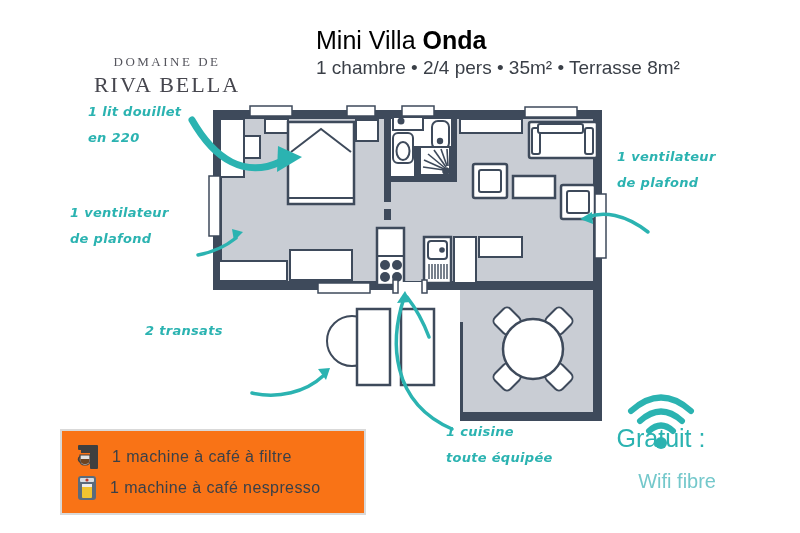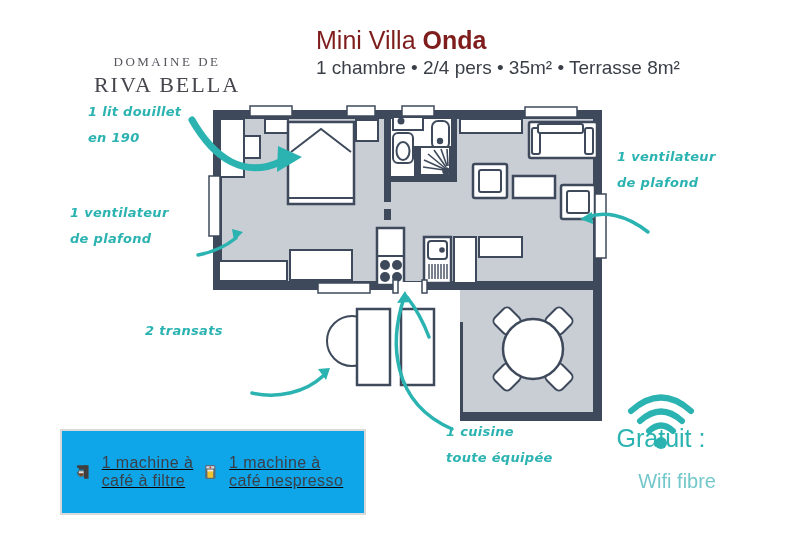--- a/index.html
+++ b/index.html
@@ -15,21 +15,21 @@
   body{
     width:800px;height:533px;background:#ffffff;position:relative;overflow:hidden;
     font-family:"Liberation Sans","DejaVu Sans",sans-serif;
   }
   .abs{position:absolute;}
   
   .logo{left:82px;top:30px;width:170px;text-align:center;color:var(--logo-gray);
         font-family:"Liberation Serif","DejaVu Serif",serif;}
   .logo-top{font-size:13px;letter-spacing:2.5px;color:#55555d;margin-top:24px;}
   .logo-main{font-size:22px;letter-spacing:2px;margin-top:2px;color:#46464e;}
-  .title{left:316px;top:26px;font-size:25px;color:#7f1d1d;font-weight:400;}
+  .title{left:316px;top:26px;font-size:25px;color:#000000;font-weight:400;}
   .title b{font-weight:700;}
   .subtitle{left:316px;top:57px;font-size:19px;color:#3a3f47;}
   
   svg.plan{left:0;top:0;}
   .wall{fill:var(--wall);}
   .wallstroke{fill:none;stroke:var(--wall);stroke-width:9;}
   .furn{fill:#ffffff;stroke:var(--wall);stroke-width:2.5;}
   .furn2{fill:#ffffff;stroke:var(--wall);stroke-width:2;}
   .win{fill:#ffffff;stroke:var(--wall);stroke-width:1.5;}
   .dline{stroke:var(--wall);stroke-width:2;fill:none;}
@@ -38,23 +38,23 @@
   .ahead{fill:var(--teal);}
   
   .note{font-family:"DejaVu Sans","Liberation Sans",sans-serif;font-style:italic;
         font-weight:600;color:var(--teal);font-size:13px;line-height:26px;
         letter-spacing:0.3px;}
   .wifi-bold{left:611px;top:424px;width:100px;text-align:center;font-weight:400;
              font-size:25px;color:var(--teal);}
   .wifi-light{left:606px;top:470px;width:110px;text-align:right;font-weight:400;
               font-size:20px;color:var(--teal-light);}
   
-  .amenity-box{left:60px;top:429px;width:306px;height:86px;background:#0ea5e9;
+  .amenity-box{left:60px;top:429px;width:306px;height:86px;background:#f97316;
                border:2px solid var(--box-border);padding:10px 14px;
-               display:flex;flex-direction:row;justify-content:space-around;text-decoration:underline;}
+               display:flex;flex-direction:column;justify-content:space-around;}
   .amenity-row{display:flex;align-items:center;gap:12px;}
   .amenity-label{font-size:16px;color:#3b4048;letter-spacing:0.4px;font-weight:500;}
 </style>
 </head>
 <body>
 
 <div class="abs logo">
   <div class="logo-top">DOMAINE DE</div>
   <div class="logo-main">RIVA BELLA</div>
 </div>
@@ -197,21 +197,21 @@
   <g stroke="var(--teal)" stroke-width="6" stroke-linecap="round" fill="none">
     <path d="M 631,411 Q 661,384 691,411"></path>
     <path d="M 640,421 Q 661,402 682,421"></path>
     <path d="M 649,431 Q 661,420 673,431"></path>
     <circle cx="661" cy="443" r="6" fill="var(--teal)" stroke="none"></circle>
   </g>
 </svg>
 
 <div class="abs note" style="left:88px;top:99px;">
   <div>1 lit douillet</div>
-  <div>en 190</div>
+  <div>en 220</div>
 </div>
 <div class="abs note" style="left:70px;top:200px;">
   <div>1 ventilateur</div>
   <div>de plafond</div>
 </div>
 <div class="abs note" style="left:617px;top:144px;">
   <div>1 ventilateur</div>
   <div>de plafond</div>
 </div>
 <div class="abs note" style="left:145px;top:318px;">

